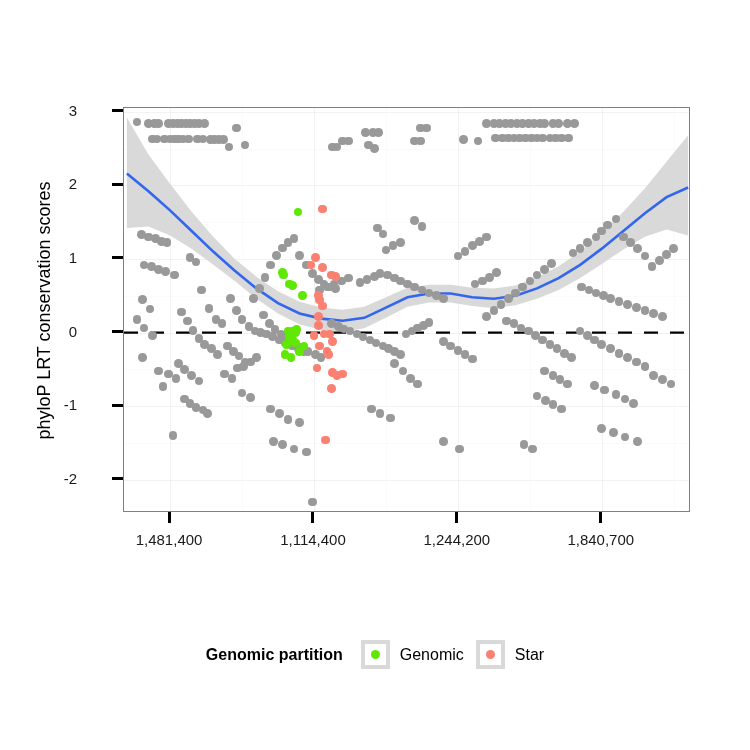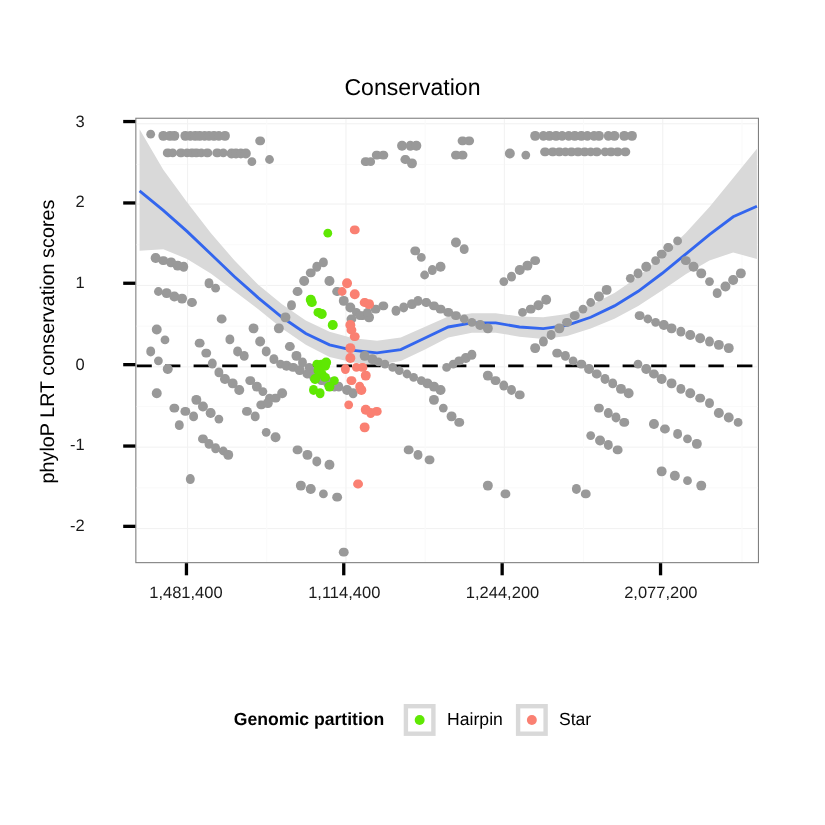--- a/index.html
+++ b/index.html
@@ -72,21 +72,20 @@
     width:29px;height:29px;background:#ffffff;border:4px solid #d9d9d9;
     box-sizing:border-box;display:flex;align-items:center;justify-content:center;
   }
   .legend-dot{width:9px;height:9px;border-radius:50%;}
   .legend-label{font-size:16px;color:#000;}
 </style>
 </head>
 <body>
 <div id="root">
 
-<div id="chart-title">Conservation</div>
 
 <div id="y-axis-title">phyloP LRT conservation scores</div>
 
 <div id="panel">
   <div id="grid-layer">
         <div class="gridline-major h" style="top: 371.864px;"></div>
         <div class="gridline-major h" style="top: 298.227px;"></div>
         <div class="gridline-major h" style="top: 224.591px;"></div>
         <div class="gridline-major h" style="top: 150.955px;"></div>
         <div class="gridline-major h" style="top: 77.3182px;"></div>
@@ -492,30 +491,30 @@
       <div class="ticklbl-y" style="top: 175.318px;">2</div>
       <div class="tick-y" style="top: 109.182px;"></div>
       <div class="ticklbl-y" style="top: 101.682px;">3</div>
       <div class="tick-x" style="left: 167.551px;"></div>
       <div class="ticklbl-x" style="left: 104.051px;">1,481,400</div>
       <div class="tick-x" style="left: 311.459px;"></div>
       <div class="ticklbl-x" style="left: 247.959px;">1,114,400</div>
       <div class="tick-x" style="left: 455.368px;"></div>
       <div class="ticklbl-x" style="left: 391.868px;">1,244,200</div>
       <div class="tick-x" style="left: 599.277px;"></div>
-      <div class="ticklbl-x" style="left: 535.777px;">2,077,200</div>
+      <div class="ticklbl-x" style="left: 535.777px;">1,840,700</div>
     </div>
 
 <div id="legend">
   <div id="legend-title">Genomic partition</div>
   <div class="legend-item">
     <div class="legend-key">
       <div class="legend-dot" style="background:#5fe803"></div>
     </div>
-    <div class="legend-label">Hairpin</div>
+    <div class="legend-label">Genomic</div>
   </div>
   <div class="legend-item">
     <div class="legend-key">
       <div class="legend-dot" style="background:#fa8072"></div>
     </div>
     <div class="legend-label">Star</div>
   </div>
 </div>
 
 </div>

